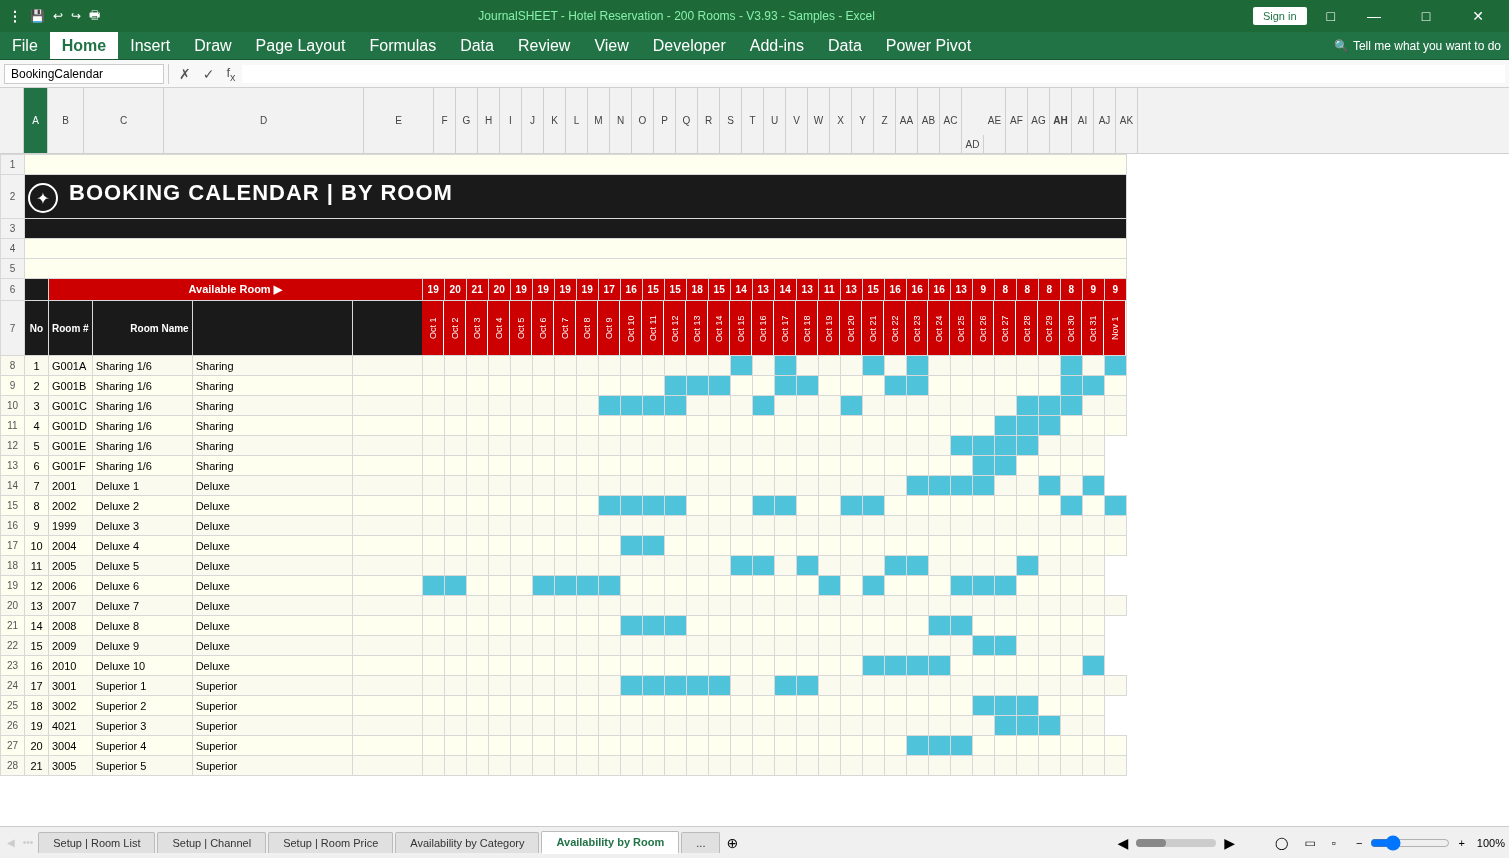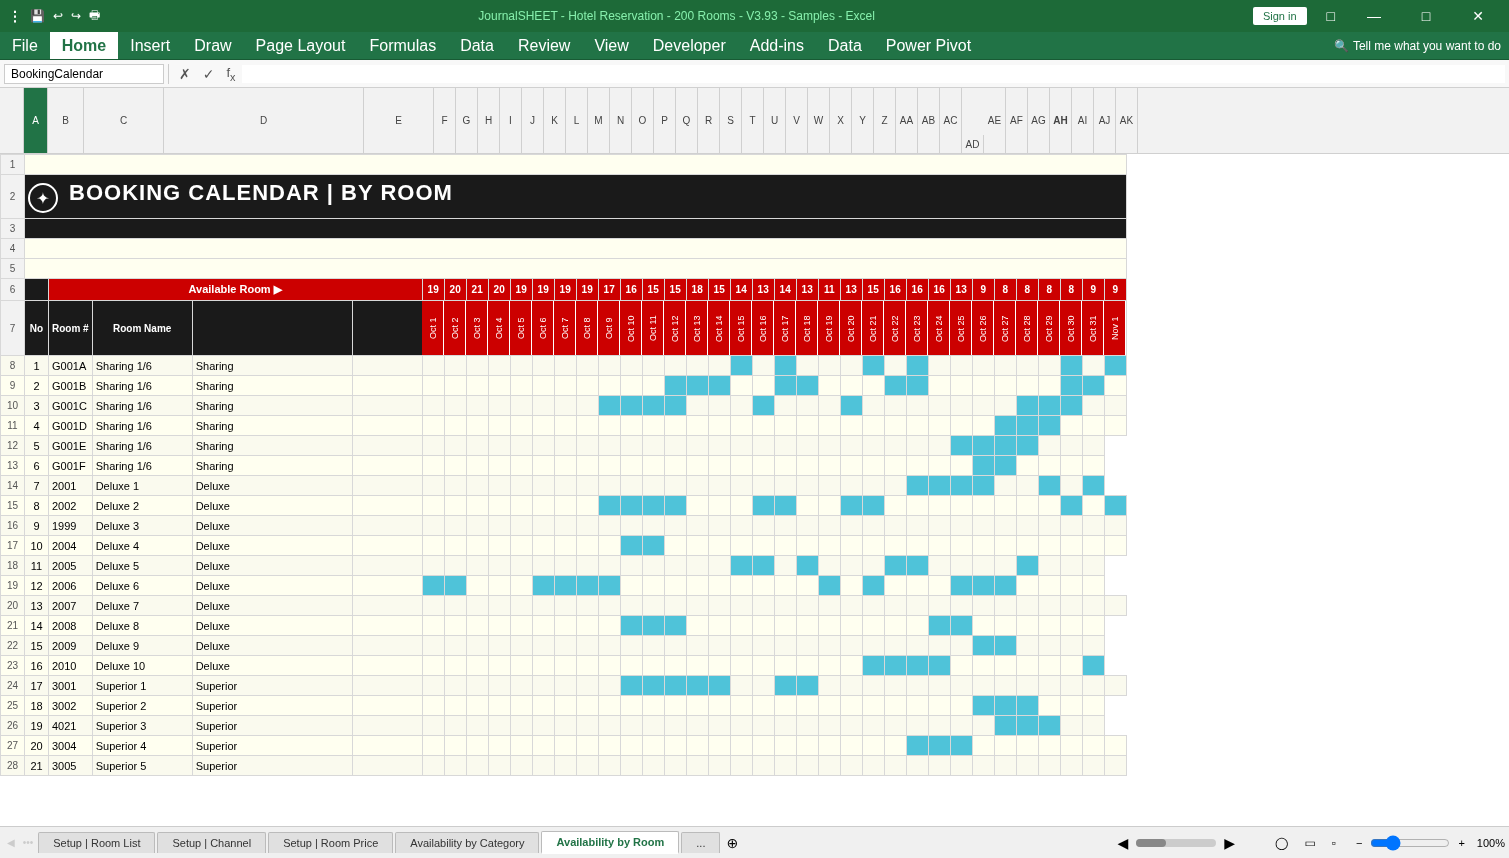--- a/index.html
+++ b/index.html
@@ -428,21 +428,21 @@
           <td class="date-num-cell">8</td>
           <td class="date-num-cell">8</td>
           <td class="date-num-cell">9</td>
           <td class="date-num-cell">9</td>
         </tr>
 
         <tr style="height:55px;">
           <td class="row-num">7</td>
           <td style="background:#1a1a1a;color:white;text-align:center;font-size:10px;font-weight:bold;">No</td>
           <td style="background:#1a1a1a;color:white;text-align:center;font-size:10px;font-weight:bold;">Room #</td>
-          <td style="background:#1a1a1a;color:white;text-align:center;font-size:10px;font-weight:bold;margin-left:30px;">Room Name</td>
+          <td style="background:#1a1a1a;color:white;text-align:right;font-size:10px;font-weight:bold;margin-left:30px;">Room Name</td>
           <td style="background:#1a1a1a;color:white;"></td>
           <td style="background:#1a1a1a;color:white;"></td>
           <td class="date-label-cell">Oct 1</td>
           <td class="date-label-cell">Oct 2</td>
           <td class="date-label-cell">Oct 3</td>
           <td class="date-label-cell">Oct 4</td>
           <td class="date-label-cell">Oct 5</td>
           <td class="date-label-cell">Oct 6</td>
           <td class="date-label-cell">Oct 7</td>
           <td class="date-label-cell">Oct 8</td>

